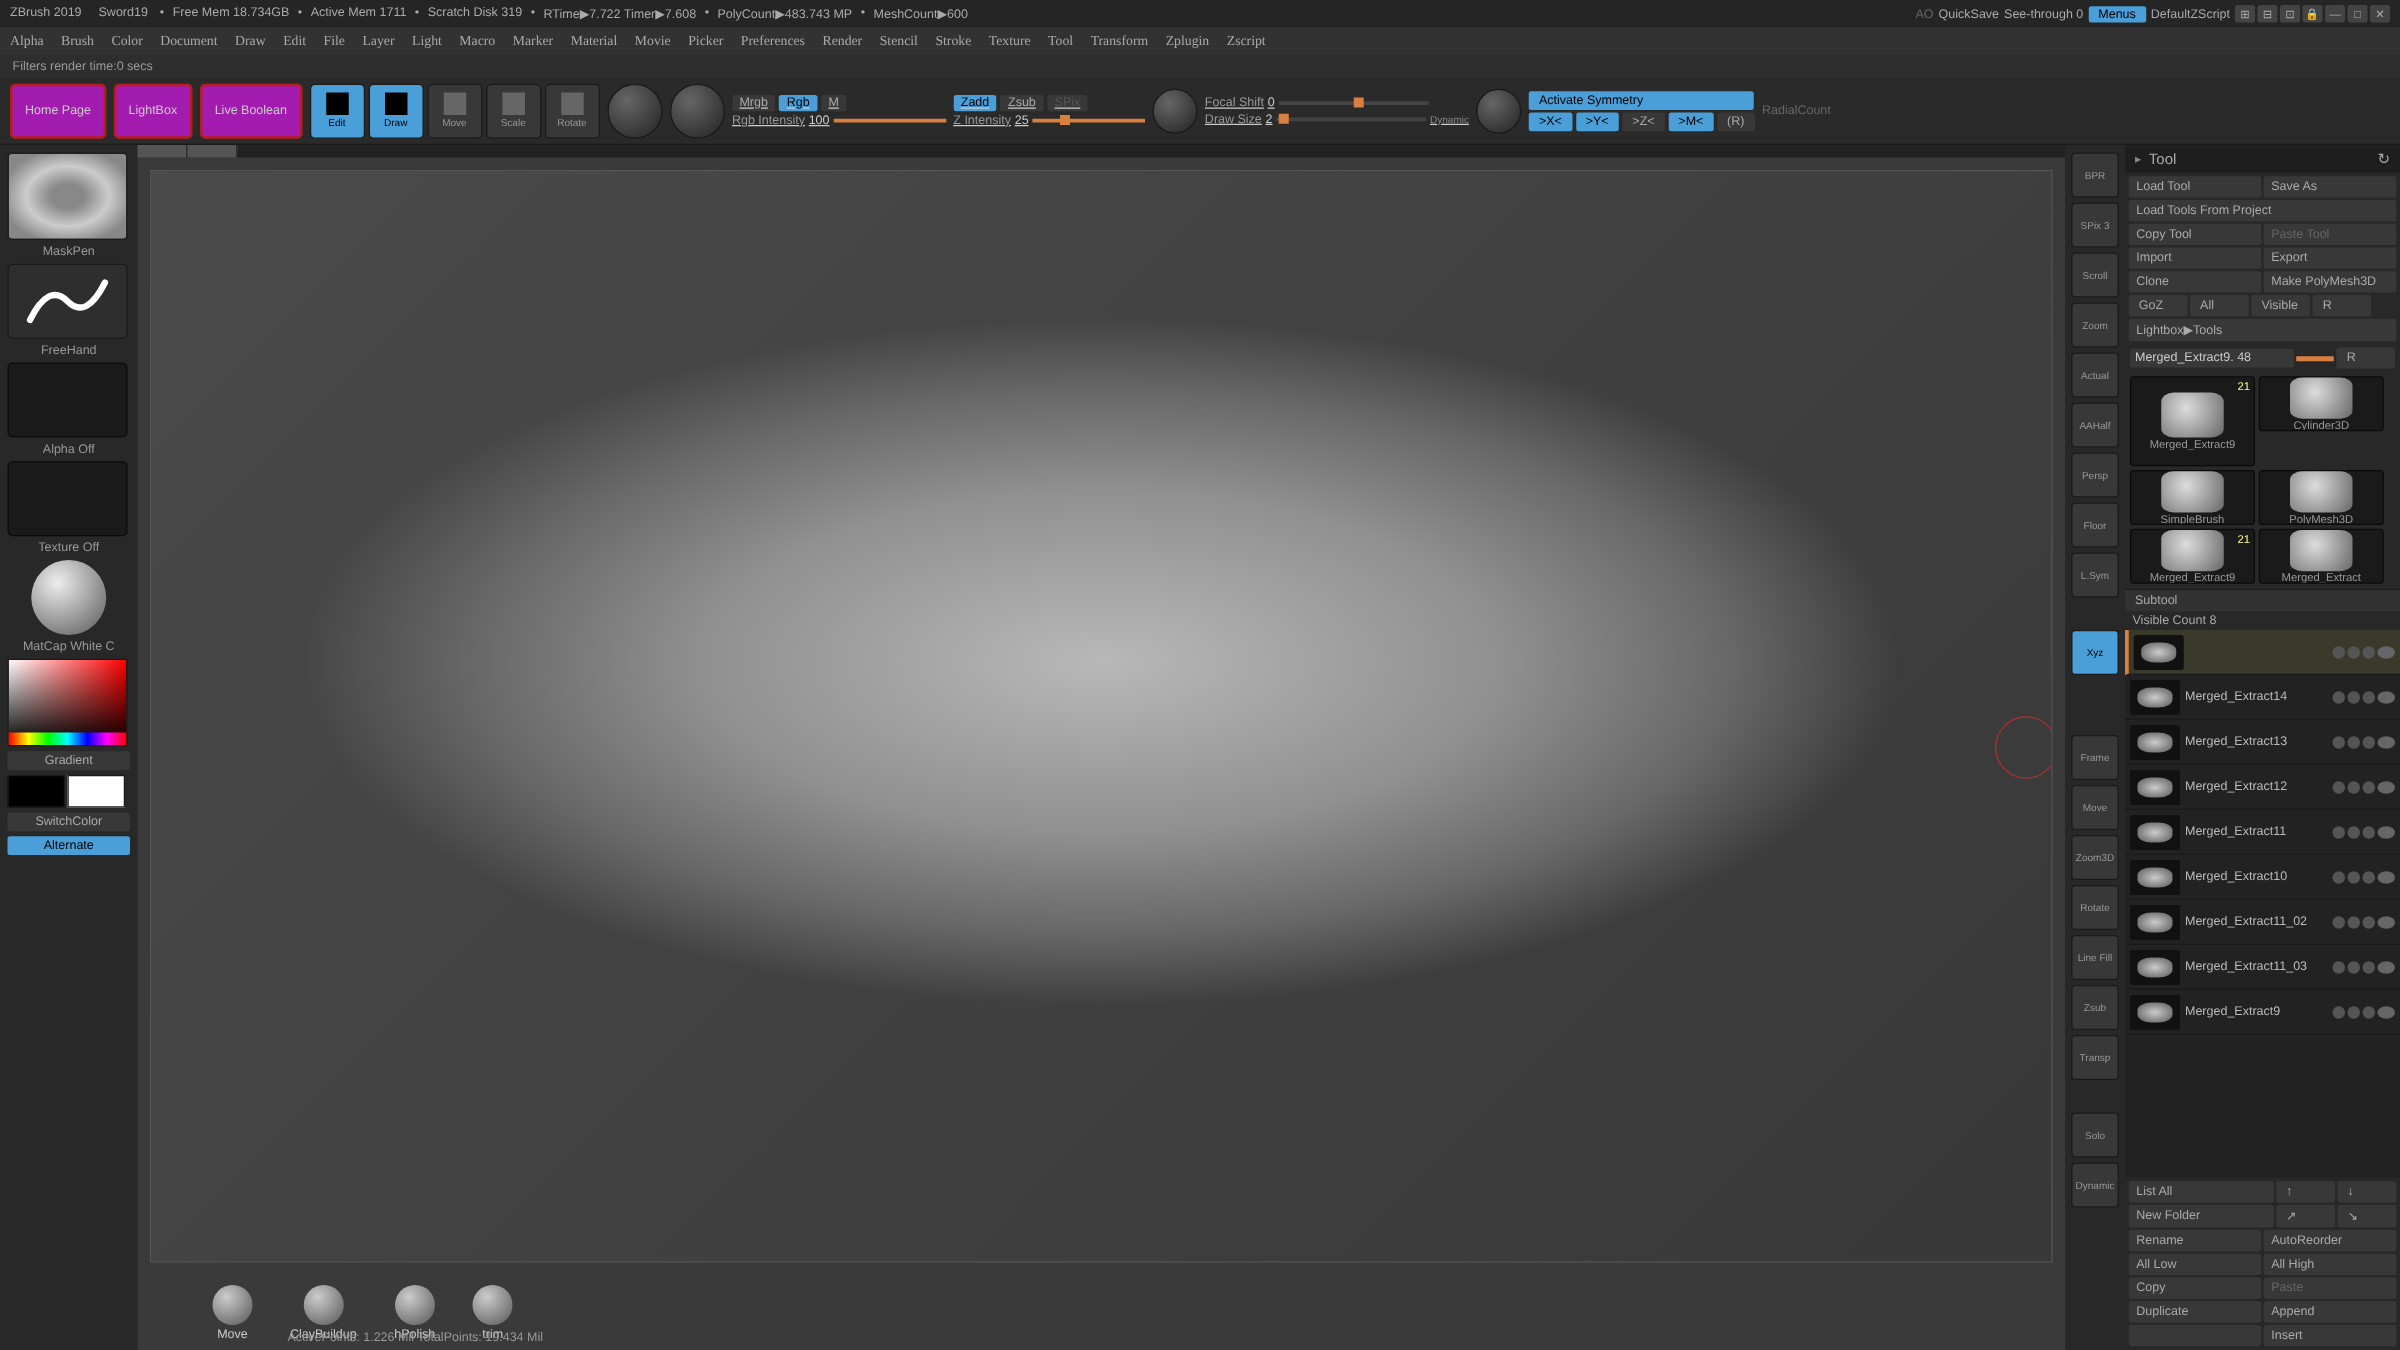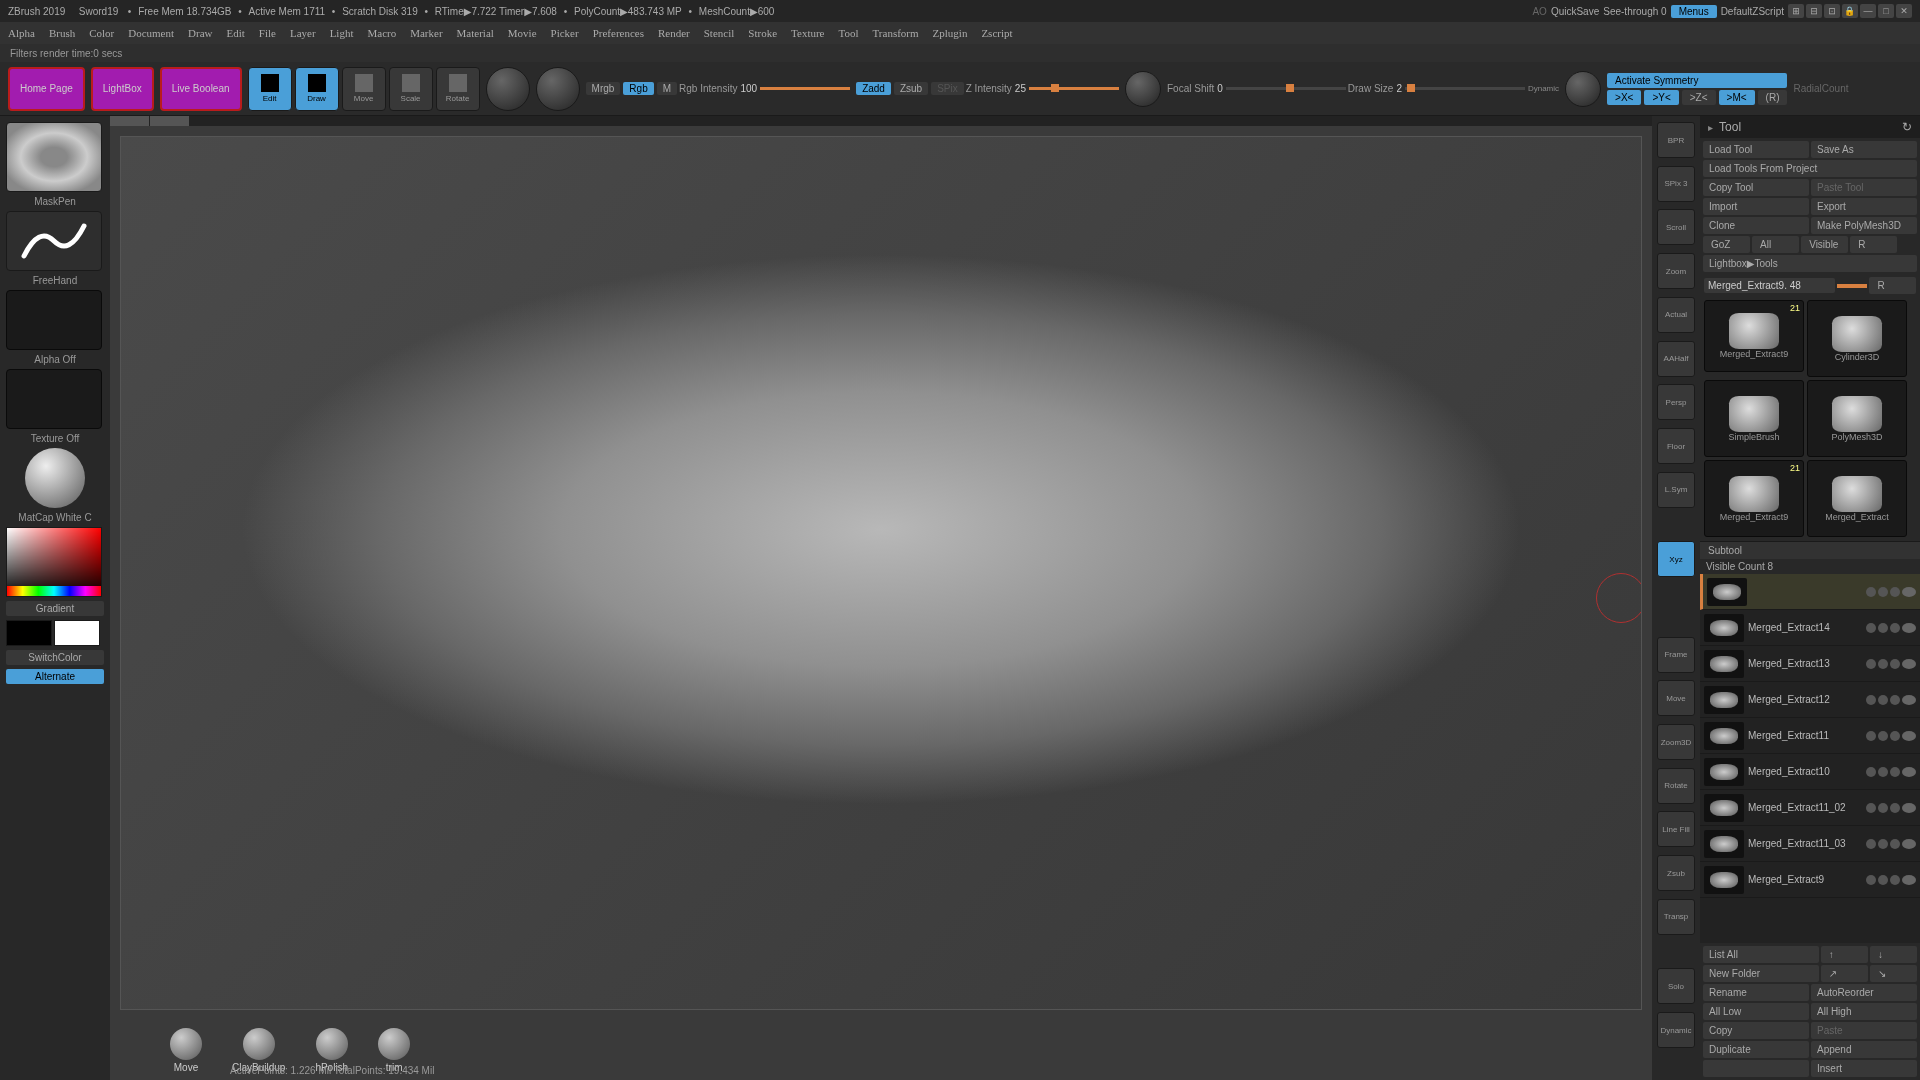--- a/index.html
+++ b/index.html
@@ -18,21 +18,21 @@
 
 
 .toolbar { height: 54px; background: #2a2a2a; display: flex; align-items: center; padding: 4px 8px; gap: 6px; border-bottom: 1px solid #1a1a1a; }
 .tool-btn { background: #a21caf; border: 2px solid #b91c1c; border-radius: 4px; padding: 4px 10px; height: 44px; display: flex; align-items: center; justify-content: center; color: #ccc; font-size: 10px; }
 .mode-btn { width: 44px; height: 44px; background: #383838; border: 1px solid #1a1a1a; border-radius: 4px; display: flex; flex-direction: column; align-items: center; justify-content: center; font-size: 8px; color: #999; }
 .mode-btn.active { background: #4a9fd8; color: #000; }
 .mode-btn .icon { width: 18px; height: 18px; background: #666; margin-bottom: 2px; }
 .mode-btn.active .icon { background: #000; }
 .sphere-btn { width: 44px; height: 44px; border-radius: 50%; background: radial-gradient(circle at 35% 30%, #666, #222); border: 1px solid #1a1a1a; }
 
-.slider-group { display: flex; flex-direction: row; gap: 2px; }
+.slider-group { display: flex; flex-direction: column; gap: 2px; text-decoration: underline; }
 .slider-row { display: flex; align-items: center; gap: 3px; font-size: 10px; }
 .slider-row .lbl { color: #999; min-width: 32px; }
 .slider-row .chip { background: #383838; padding: 1px 6px; border-radius: 2px; color: #aaa; }
 .slider-row .chip.active { background: #4a9fd8; color: #000; }
 .slider-row .bar { width: 90px; height: 3px; background: #d88040; position: relative; }
 .slider-row .val { color: #ccc; }
 
 .sym-group { display: flex; flex-direction: column; gap: 2px; }
 .sym-btn-row { display: flex; gap: 3px; }
 .sym-btn { background: #383838; padding: 2px 8px; border-radius: 2px; font-size: 10px; color: #aaa; }
@@ -63,36 +63,36 @@
 .canvas-strip .seg { width: 40px; height:100%; background:#555; border-right:1px solid #222;}
 .viewport { flex: 1; margin: 10px; border: 1px solid #555; background: linear-gradient(135deg, #4a4a4a, #383838); position: relative; overflow: hidden; }
 .sculpt-placeholder { position: absolute; inset: 0; background: radial-gradient(ellipse 60% 45% at 50% 45%, #b8b8b8 0%, #909090 35%, #686868 55%, transparent 70%); }
 .cursor-ring { position:absolute; right: -5px; top: 50%; width: 50px; height: 50px; border: 1px solid #b03030; border-radius: 50%; }
 .brush-shelf { height: 60px; display: flex; gap: 30px; padding: 0 60px; align-items: center; }
 .shelf-item { display: flex; flex-direction: column; align-items: center; gap: 2px; }
 .shelf-sphere { width: 32px; height: 32px; border-radius: 50%; background: radial-gradient(circle at 35% 30%, #ccc, #555); }
 .stats-line { position: absolute; bottom: 4px; left: 120px; font-size: 10px; color: #999; }
 
 
-.viewport-tools { width: 48px; background: #282828; display: flex; flex-direction: column; gap: 4px; padding: 6px 4px; align-items: center; justify-content: space-between; }
+.viewport-tools { width: 48px; background: #282828; display: flex; flex-direction: column; gap: 4px; padding: 6px 4px; align-items: center; }
 .vp-btn { width: 38px; height: 36px; background: #383838; border: 1px solid #1a1a1a; border-radius: 3px; display: flex; flex-direction:column; align-items: center; justify-content: center; font-size: 8px; color: #999; }
 .vp-btn.active { background: #4a9fd8; color: #000; }
 
 
 .right-panel { width: 220px; background: #282828; display: flex; flex-direction: column; font-size: 10px; }
 .panel-header { background: #1e1e1e; padding: 4px 8px; font-size: 12px; color: #aaa; display:flex; align-items:center; gap:6px; }
 .panel-header::before { content:"▸"; font-size:10px; color:#888; }
 .btn-grid { display: flex; flex-wrap: wrap; gap: 2px; padding: 3px; }
 .panel-btn { background: #383838; padding: 3px 6px; border-radius: 2px; color: #aaa; flex: 1; min-width: 45%; text-align: left; white-space: nowrap; overflow: hidden; }
 .panel-btn.dim { color: #666; }
 .panel-btn.full { min-width: 98%; }
 .panel-btn.sm { min-width: 22%; flex: 0 0 auto; padding: 3px 8px; }
 
 .tool-thumbs { display: flex; flex-wrap: wrap; gap: 3px; padding: 4px; }
-.thumb { width: 100px; height: 77px; background: #1a1a1a; border: 1px solid #0a0a0a; border-radius: 3px; display: flex; flex-direction: column; align-items: center; justify-content: center; position: relative; }
+.thumb { width: 100px; height: 44px; background: #1a1a1a; border: 1px solid #0a0a0a; border-radius: 3px; display: flex; flex-direction: column; align-items: center; justify-content: center; position: relative; }
 .thumb.main { width: 100px; height: 72px; }
 .thumb .t-vis { width: 50px; height: 36px; background: radial-gradient(circle at 40% 35%, #ddd, #666); border-radius: 20%; }
 .thumb-label { font-size: 9px; color: #999; text-align: center; white-space: nowrap; overflow: hidden; width: 100%; }
 .thumb .badge { position:absolute; top:2px; right:3px; font-size:9px; color:#ff8; }
 
 .section-hdr { background: #323232; padding: 3px 8px; color: #aaa; border-top: 1px solid #1a1a1a; }
 .subtool-list { flex: 1; overflow: hidden; background: #222; }
 .subtool-row { display: flex; align-items: center; height: 36px; border-bottom: 1px solid #1a1a1a; padding: 0 4px; gap: 4px; }
 .subtool-row.sel { background: #3a3a2a; border-left: 3px solid #d88040; }
 .st-thumb { width: 40px; height: 28px; background: #111; border-radius: 2px; display:flex; align-items:center; justify-content:center; }

